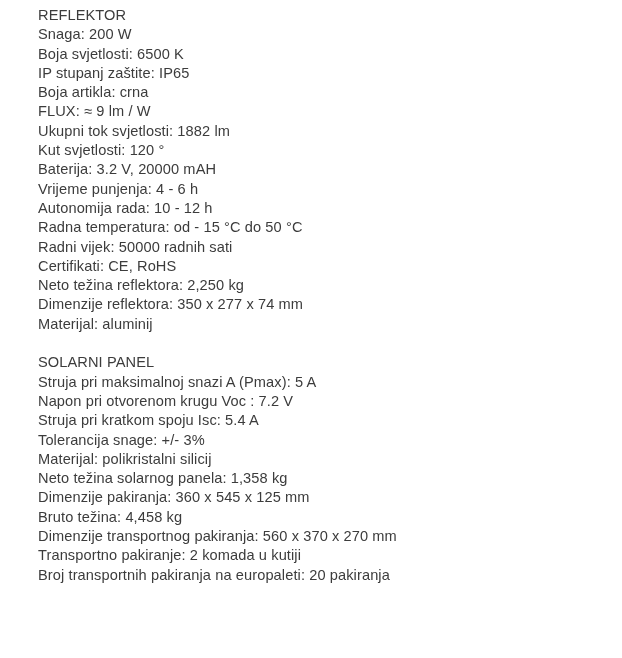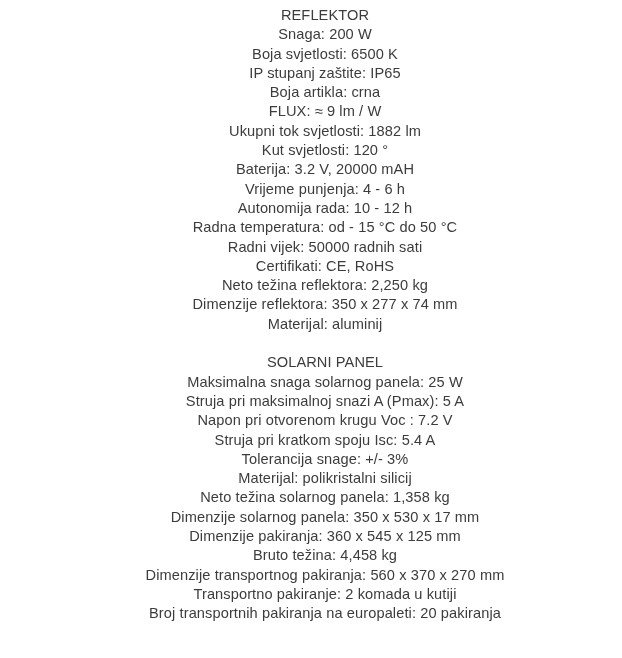--- a/index.html
+++ b/index.html
@@ -18,21 +18,20 @@
     color: #3c3c3c;
     font-size: 14.6px;
     line-height: 19.3px;
     letter-spacing: 0.1px;
   }
   .spec-section + .spec-section {
     margin-top: 19.3px;
   }
   .spec-line {
     white-space: pre;
-    text-align: center;
   }
   .spec-title {
     font-weight: 400; 
   }
 </style>
 </head>
 <body style="background: rgb(255, 255, 255);">
 
 <div class="spec-sheet" id="sheet" style="color: rgb(60, 60, 60);">
     <div class="spec-section">
@@ -49,27 +48,25 @@
       <div class="spec-line">Autonomija rada: 10 - 12 h</div>
       <div class="spec-line">Radna temperatura: od - 15 °C do 50 °C</div>
       <div class="spec-line">Radni vijek: 50000 radnih sati</div>
       <div class="spec-line">Certifikati: CE, RoHS</div>
       <div class="spec-line">Neto težina reflektora: 2,250 kg</div>
       <div class="spec-line">Dimenzije reflektora: 350 x 277 x 74 mm</div>
       <div class="spec-line">Materijal: aluminij</div>
     </div>
     <div class="spec-section">
       <div class="spec-line spec-title">SOLARNI PANEL</div>
-      <div class="spec-line">Maksimalna snaga solarnog panela: 25 W</div>
       <div class="spec-line">Struja pri maksimalnoj snazi A (Pmax): 5 A</div>
       <div class="spec-line">Napon pri otvorenom krugu Voc : 7.2 V</div>
       <div class="spec-line">Struja pri kratkom spoju Isc: 5.4 A</div>
       <div class="spec-line">Tolerancija snage: +/- 3%</div>
       <div class="spec-line">Materijal: polikristalni silicij</div>
       <div class="spec-line">Neto težina solarnog panela: 1,358 kg</div>
-      <div class="spec-line">Dimenzije solarnog panela: 350 x 530 x 17 mm</div>
       <div class="spec-line">Dimenzije pakiranja: 360 x 545 x 125 mm</div>
       <div class="spec-line">Bruto težina: 4,458 kg</div>
       <div class="spec-line">Dimenzije transportnog pakiranja: 560 x 370 x 270 mm</div>
       <div class="spec-line">Transportno pakiranje: 2 komada u kutiji</div>
       <div class="spec-line">Broj transportnih pakiranja na europaleti: 20 pakiranja</div>
     </div>
   </div>
 
 </body></html>

